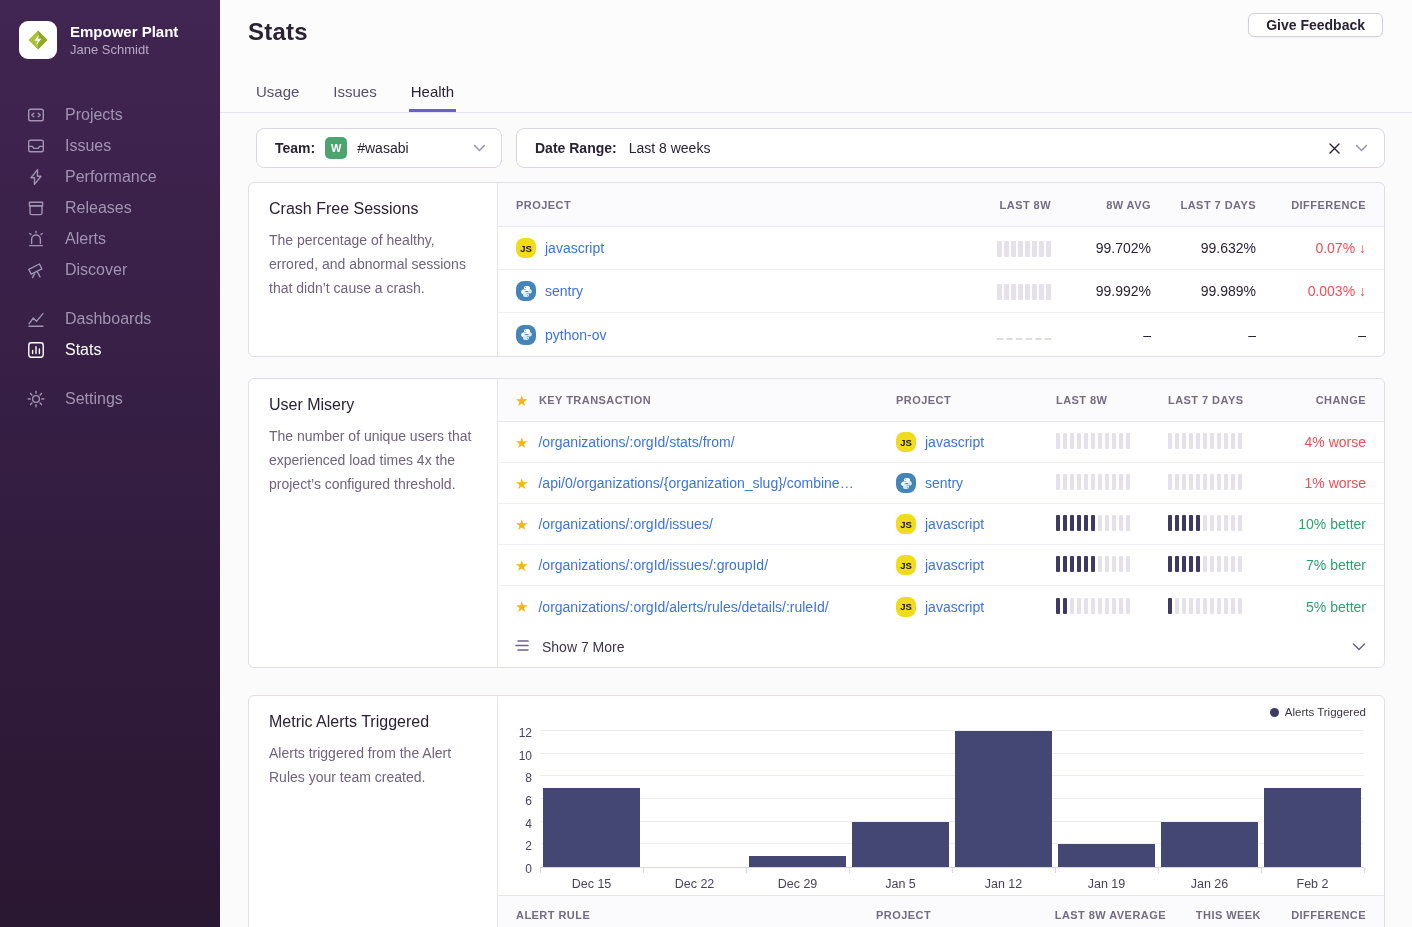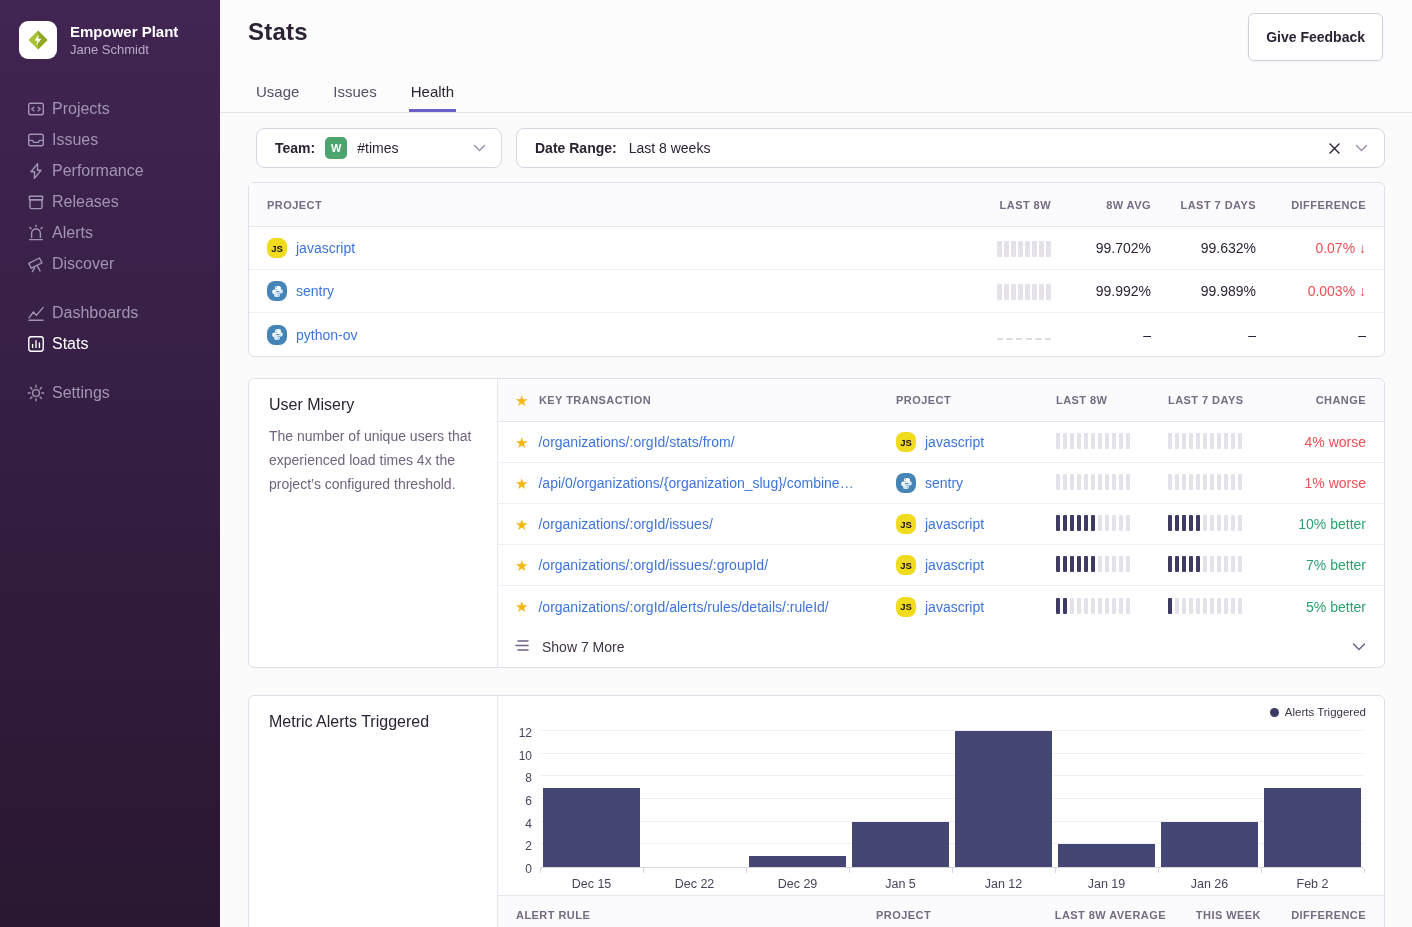--- a/index.html
+++ b/index.html
@@ -10,34 +10,34 @@
   
   .sidebar { position:fixed; left:0; top:0; width:220px; height:100%;
     background:linear-gradient(180deg,#412552 0%,#331D40 55%,#2A1731 100%); z-index:5; }
   .org { display:flex; align-items:center; gap:13px; padding:21px 0 0 19px; cursor:pointer; }
   .org-logo { width:38px; height:38px; background:#fff; border-radius:9px;
     display:flex; align-items:center; justify-content:center; flex-shrink:0; }
   .org-name { font-size:15px; font-weight:700; color:#fff; line-height:18px; }
   .org-user { font-size:13px; color:#B9AAC5; margin-top:1px; }
   .nav { padding:34px 0 0 27px; }
   .nav-group { margin-bottom:18px; }
-  .nav-item { display:flex; align-items:center; gap:7px; height:31px;
+  .nav-item { display:flex; align-items:flex-end; gap:20px; height:31px;
     font-size:16px; color:#A294B2; cursor:pointer; }
   .nav-item.active { color:#FFFFFF; }
   .nav-icon { width:18px; height:18px; display:flex; }
   .nav-icon svg { width:18px; height:18px; stroke:currentColor; fill:none;
     stroke-width:1.4; stroke-linecap:round; stroke-linejoin:round; }
 
   
   .main { margin-left:220px; height:927px; }
   .main-header { position:relative; height:113px; background:#FCFCFD;
     border-bottom:1px solid #E7E3EB; }
   .page-title { position:absolute; left:28px; top:18px; font-size:24px;
     font-weight:700; color:#2B2233; letter-spacing:.2px; }
-  .feedback-btn { position:absolute; top:13px; right:29px; height:48px; padding:0 17px;
+  .feedback-btn { position:absolute; top:13px; right:29px; height:24px; padding:0 17px;
     background:#fff; border:1px solid #D5CFDC; border-radius:6px; font-size:14px;
     font-weight:700; color:#2B2233; cursor:pointer;
     box-shadow:0 1px 2px rgba(43,34,51,.05); font-family:inherit; }
   .tabs { position:absolute; left:28px; bottom:0; display:flex; }
   .tab { padding:0 2px 9px; margin-right:24px; font-size:15px; color:#564F68;
     border-bottom:3px solid transparent; cursor:pointer;margin-left:6px; }
   .tab.active { color:#2B2233; border-color:#6C5FC7; }
 
   
   .content { padding:15px 27px 0 28px; }
@@ -254,21 +254,21 @@
         <div class="tab active">Health</div>
       </div>
   </header>
 
   <div class="content">
 
     <div class="filter-row">
       <div class="select team-select">
         <span class="flabel">Team:</span>
         <span class="team-avatar">W</span>
-        <span class="fvalue">#times</span>
+        <span class="fvalue">#wasabi</span>
         <span class="fspacer"></span>
         <span class="chev">
           <svg width="13" height="8" viewBox="0 0 13 8">
               <path d="M1.5 1.5 6.5 6.5 11.5 1.5" fill="none" stroke="#9C92AB" stroke-width="1.5" stroke-linecap="round"></path>
             </svg>
         </span>
       </div>
       <div class="select date-select">
         <span class="flabel">Date Range:</span>
         <span class="fvalue">Last 8 weeks</span>
@@ -280,20 +280,24 @@
         </span>
         <span class="chev">
           <svg width="13" height="8" viewBox="0 0 13 8">
               <path d="M1.5 1.5 6.5 6.5 11.5 1.5" fill="none" stroke="#9C92AB" stroke-width="1.5" stroke-linecap="round"></path>
             </svg>
         </span>
       </div>
     </div>
 
     <section class="panel p1 cf">
+      <div class="panel-left">
+        <div class="panel-title">Crash Free Sessions</div>
+        <div class="panel-desc">The percentage of healthy, errored, and abnormal sessions that didn’t cause a crash.</div>
+      </div>
       <div class="panel-right">
         <div class="thead">
           <div class="c-project">Project</div>
           <div class="c-spark">Last 8W</div>
           <div class="c-avg">8W Avg</div>
           <div class="c-7d">Last 7 Days</div>
           <div class="c-diff">Difference</div>
         </div>
         <div id="cf-rows">
             <div class="trow">
@@ -585,20 +589,21 @@
                 <path d="M1.5 1 7 6.5 12.5 1" fill="none" stroke="#6F6287" stroke-width="1.5" stroke-linecap="round"></path>
               </svg>
           </span>
         </div>
       </div>
     </section>
 
     <section class="panel p3">
       <div class="panel-left">
         <div class="panel-title">Metric Alerts Triggered</div>
+        <div class="panel-desc">Alerts triggered from the Alert Rules your team created.</div>
       </div>
       <div class="panel-right">
         <div class="chart">
           <div class="legend">
             <span class="dot"></span>
             <span>Alerts Triggered</span>
           </div>
           <div class="ylabels" id="ylabels">
               <div class="ylab" style="bottom:calc(0% - 8px)">0</div>
               <div class="ylab" style="bottom:calc(16.666666666666664% - 8px)">2</div>

